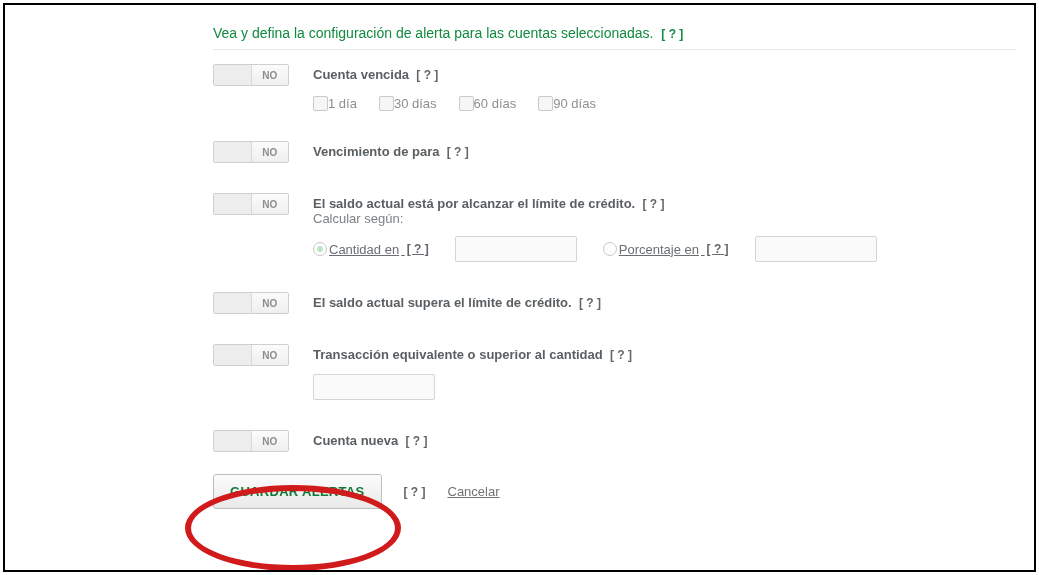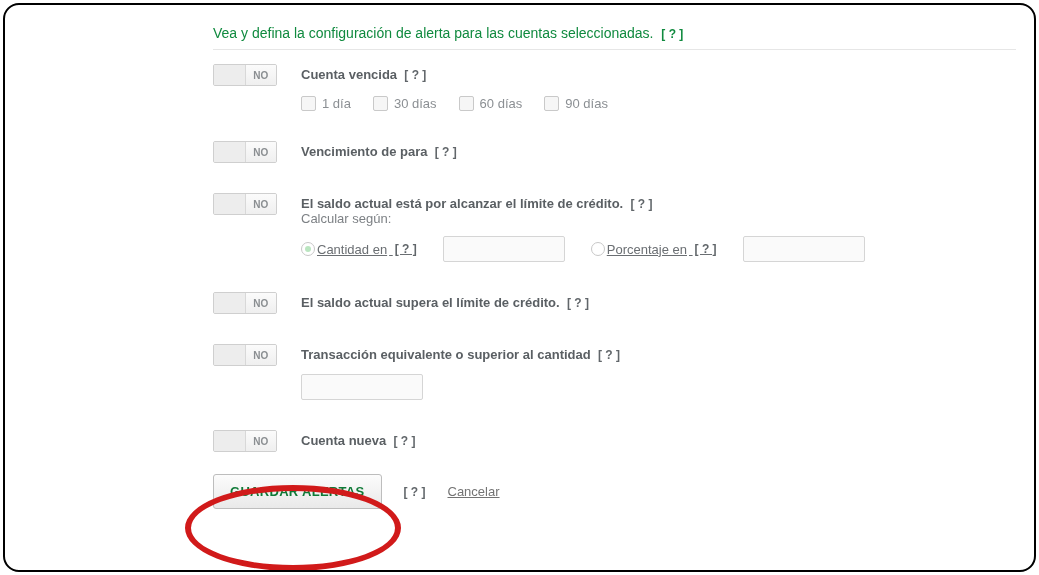--- a/index.html
+++ b/index.html
@@ -8,21 +8,21 @@
     background: #fff;
     width: 1039px;
     height: 575px;
     position: relative;
   }
   .outer-frame {
     position: absolute;
     top: 3px; left: 3px;
     width: 1033px; height: 569px;
     border: 2px solid #000;
-    border-radius: 16px;
+    border-radius: 0;
     overflow: hidden;
     background: #fff;
   }
   .content {
     padding: 20px 18px 18px 208px;
   }
   .header-row {
     color: #108a3f;
     font-size: 14px;
     padding-bottom: 8px;
@@ -36,21 +36,21 @@
   }
   .help-green { color: #108a3f; font-weight: 700; }
   .row {
     display: flex;
     align-items: flex-start;
     margin-bottom: 30px;
   }
   .row.tight { margin-bottom: 18px; }
   .toggle {
     display: inline-flex;
-    width: 64px;
+    width: 76px;
     height: 22px;
     border: 1px solid #cfcfcf;
     border-radius: 2px;
     overflow: hidden;
     background: #f4f4f4;
     flex: 0 0 auto;
     cursor: pointer;
   }
   .toggle .half-empty {
     flex: 1;
@@ -82,21 +82,20 @@
     font-size: 13px;
   }
   .check-row {
     display: flex;
     gap: 22px;
     margin-top: 14px;
   }
   .chk {
     display: inline-flex;
     align-items: center;
-    gap: 6px;
     color: #8b8f93;
     font-size: 13px;
     cursor: pointer;
   }
   .chk-box {
     width: 15px; height: 15px;
     border: 1px solid #c9c9c9;
     background: #f6f6f6;
     border-radius: 2px;
   }

